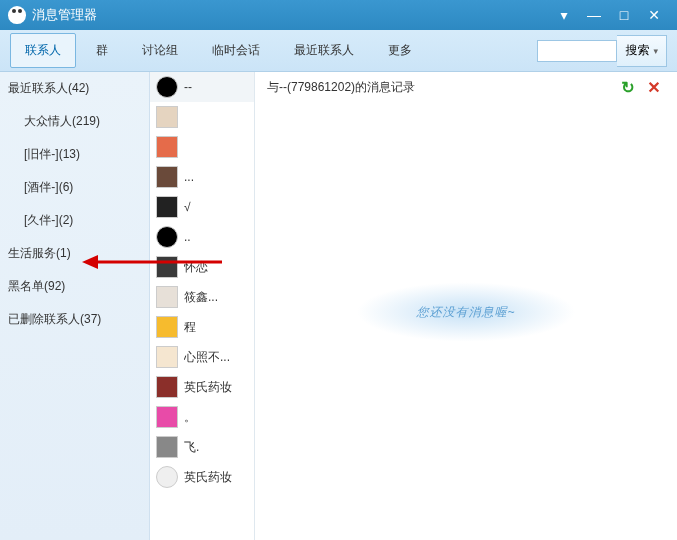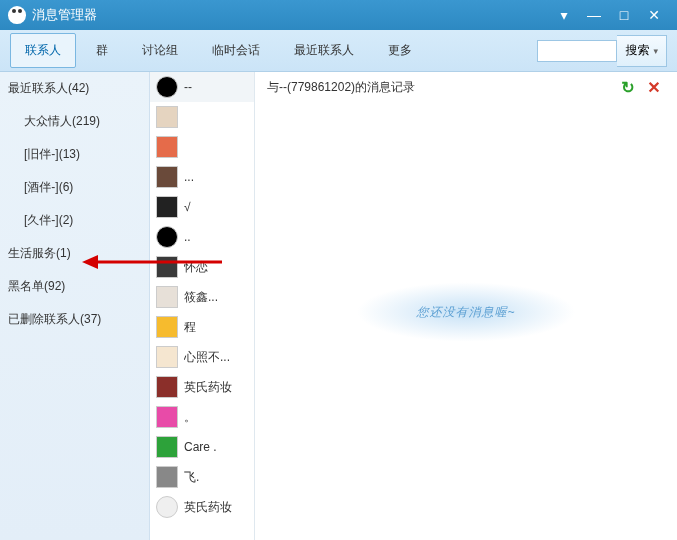--- a/index.html
+++ b/index.html
@@ -283,24 +283,20 @@
       </div>
       <div class="contact-row">
         <div class="avatar c10"></div>
         <div class="cname">英氏药妆</div>
       </div>
       <div class="contact-row">
         <div class="avatar c11"></div>
         <div class="cname">。</div>
       </div>
       <div class="contact-row">
-        <div class="avatar c12"></div>
-        <div class="cname">Care .</div>
-      </div>
-      <div class="contact-row">
         <div class="avatar c13"></div>
         <div class="cname">飞.</div>
       </div>
       <div class="contact-row">
         <div class="avatar c15"></div>
         <div class="cname">英氏药妆</div>
       </div>
     </div>
   <div class="content-col">
     <div class="content-header">

